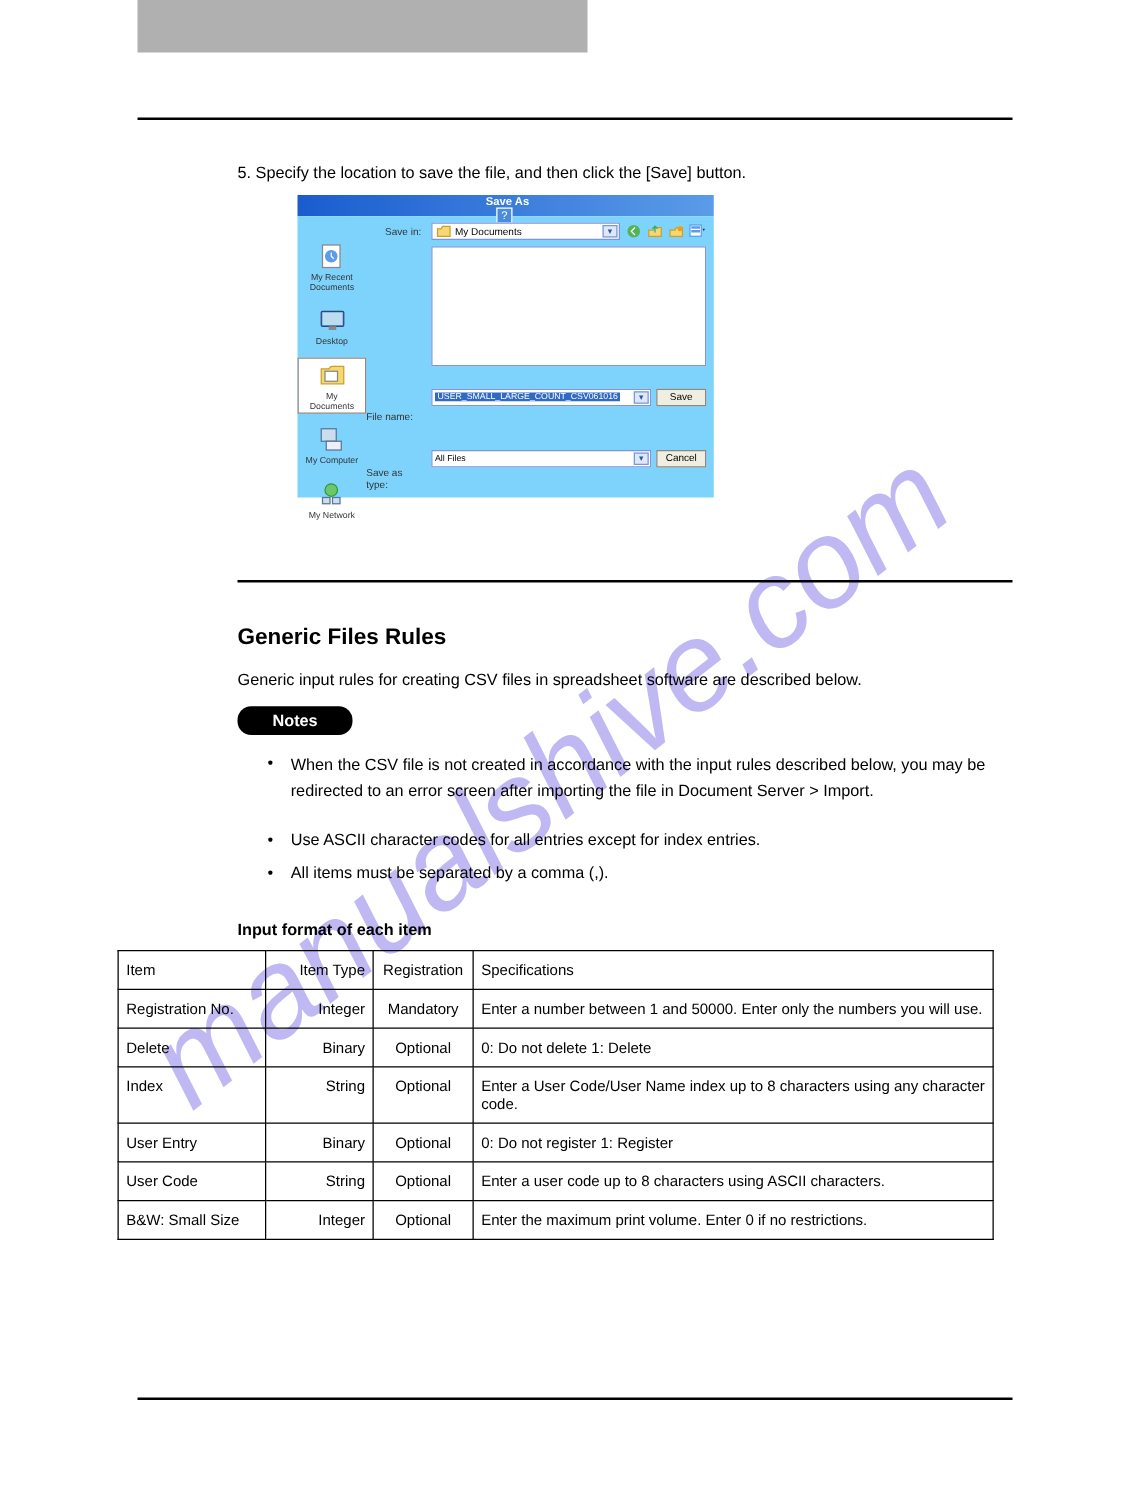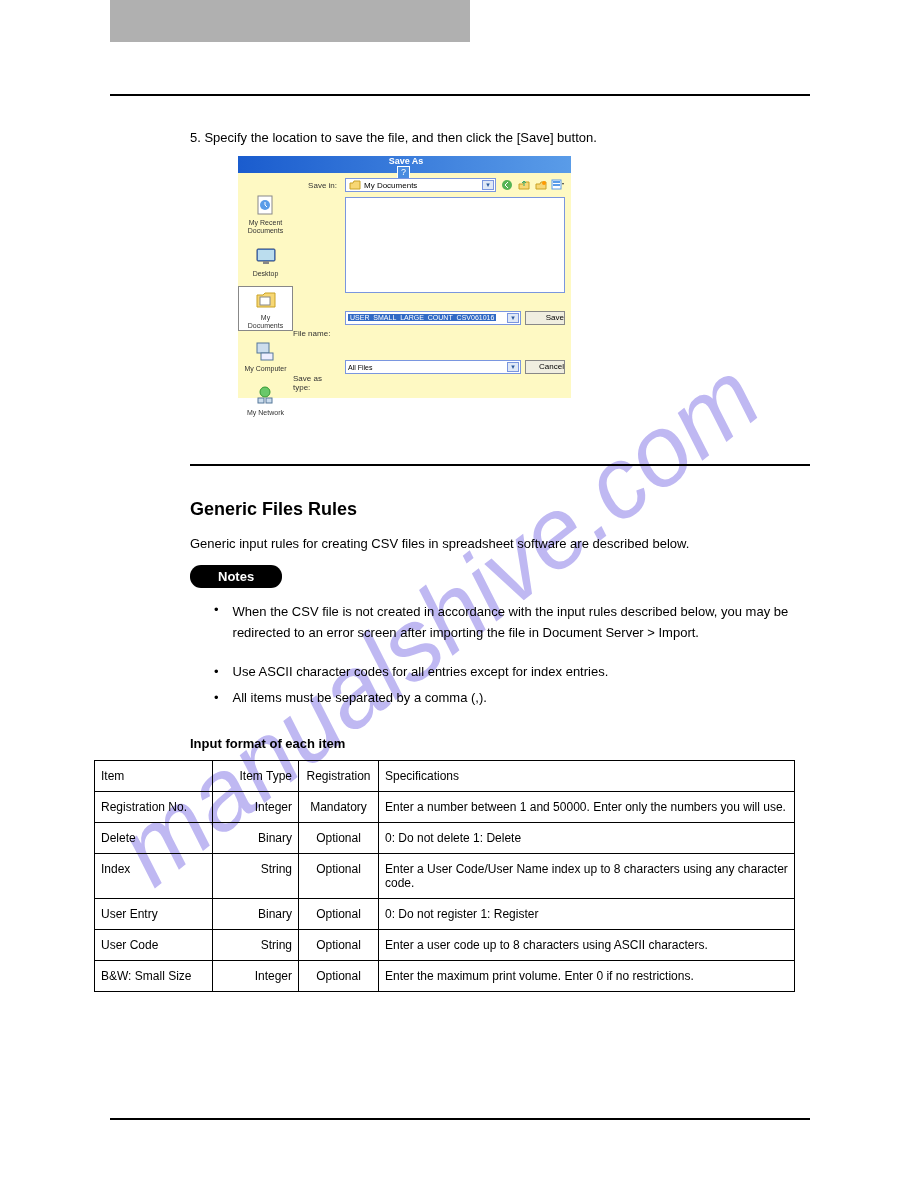--- a/index.html
+++ b/index.html
@@ -7,39 +7,39 @@
   .watermark { position: absolute; top: 0; left: 0; width: 918px; height: 1188px; pointer-events: none; z-index: 0; }
   .page { position: relative; z-index: 1; }
   .header-bar { position: absolute; left: 110px; top: 0; width: 360px; height: 42px; background: #b0b0b0; }
   .top-rule { position: absolute; left: 110px; top: 94px; width: 700px; height: 2px; background: #000; }
   .step-text { position: absolute; font-size: 13px; color: #000; }
   .dialog-container { position: absolute; left: 238px; top: 156px; width: 333px; height: 242px; }
   .dlg-titlebar { height: 17px; background: linear-gradient(to right, #1a5cce, #5a9ce8); display: flex; align-items: center; padding: 0 2px; flex-direction: column; }
   .dlg-title { color: #fff; font-size: 9px; font-weight: bold; flex: 1; padding-left: 3px; }
   .dlg-help { width: 13px; height: 13px; background: #4a8ce0; border: 1px solid #fff; color: #fff; font-size: 9px; text-align: center; line-height: 11px; margin-right: 2px; }
   .dlg-close { width: 13px; height: 13px; background: #e44; border: 1px solid #fff; color: #fff; font-size: 9px; text-align: center; line-height: 11px; font-weight: bold; }
-  .dlg-body { height: 225px; background: #fef9c3; display: flex; }
+  .dlg-body { height: 225px; background: #7dd3fc; display: flex; }
   .dlg-sidebar { width: 55px; display: flex; flex-direction: column; align-items: center; padding-top: 18px; gap: 6px; }
   .places-item { display: flex; flex-direction: column; align-items: center; font-size: 7px; color: #333; text-align: center; line-height: 1.1; cursor: pointer; padding: 2px; }
   .places-item.selected { border: 1px solid #888; background: #fff; padding: 1px 4px; }
   .places-icon { width: 24px; height: 24px; margin-bottom: 2px; display: flex; align-items: center; justify-content: center; }
   .dlg-main { flex: 1; padding: 4px 6px 6px 0; display: flex; flex-direction: column; }
   .dlg-toprow { display: flex; align-items: center; gap: 4px; height: 16px; margin-bottom: 4px; }
   .dlg-label { font-size: 8px; color: #333; width: 48px; text-align: right; padding-right: 4px; }
   .dlg-savein { flex: 1; height: 14px; background: #fff; border: 1px solid #7a96df; font-size: 8px; padding: 0 3px; display: flex; align-items: center; gap: 3px; position: relative; }
   .savein-arrow { position: absolute; right: 1px; top: 1px; width: 12px; height: 10px; background: #dfe8f6; border: 1px solid #7a96df; font-size: 7px; text-align: center; color: #2c5aa0; }
   .nav-icons { display: flex; gap: 3px; align-items: center; }
   .nav-btn { width: 14px; height: 14px; display: flex; align-items: center; justify-content: center; font-size: 9px; }
   .file-area { flex: 1; background: #fff; border: 1px solid #7a96df; margin-bottom: 4px; margin-left: 52px; }
   .dlg-bottom { display: flex; flex-direction: column; gap: 4px; }
   .dlg-row { display: flex; align-items: center; gap: 4px; }
   .dlg-field-label { font-size: 8px; color: #333; width: 48px; margin-top: 32px; }
   .dlg-input { flex: 1; height: 14px; background: #fff; border: 1px solid #7a96df; font-size: 7px; padding: 0 2px; display: flex; align-items: center; position: relative; }
   .filename-val { background: #316ac5; color: #fff; padding: 0 2px; }
-  .dlg-btn { width: 40px; height: 14px; background: #f0eee0; border: 1px solid #888; font-size: 8px; text-align: right; line-height: 12px; cursor: pointer; }
+  .dlg-btn { width: 40px; height: 14px; background: #f0eee0; border: 1px solid #888; font-size: 8px; text-align: center; line-height: 12px; cursor: pointer; }
   .sec-rule { position: absolute; left: 190px; top: 464px; width: 620px; height: 1.5px; background: #000; }
   .notes-badge { position: absolute; left: 190px; top: 565px; background: #000; color: #fff; font-size: 13px; font-weight: bold; padding: 4px 28px; border-radius: 11px; }
   .body-text { position: absolute; font-size: 13px; color: #000; line-height: 1.5; }
   .bullet-row { position: absolute; font-size: 13px; color: #000; display: flex; }
   .bullet-dot { margin-right: 14px; }
   .rules-table { position: absolute; left: 94px; top: 760px; width: 700px; border-collapse: collapse; table-layout: fixed; }
   .rules-table td { border: 1px solid #000; padding: 8px 6px; font-size: 12px; vertical-align: top; }
   .rules-table td.c1 { width: 118px; }
   .rules-table td.c2 { width: 86px; text-align: right; }
   .rules-table td.c3 { width: 80px; text-align: center; }

